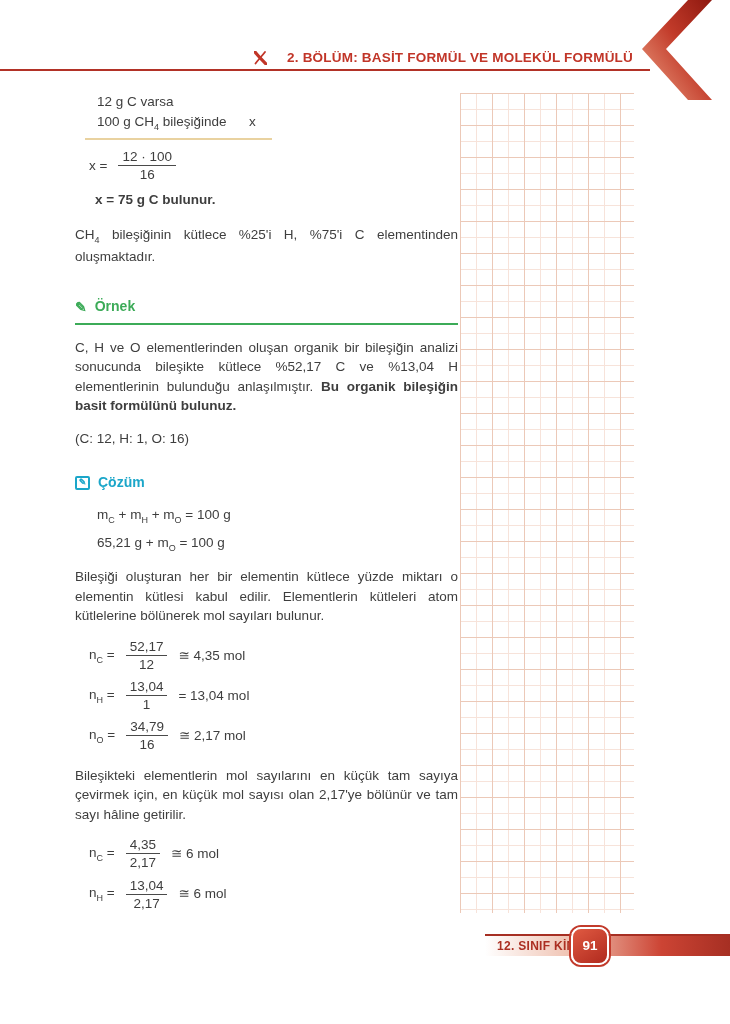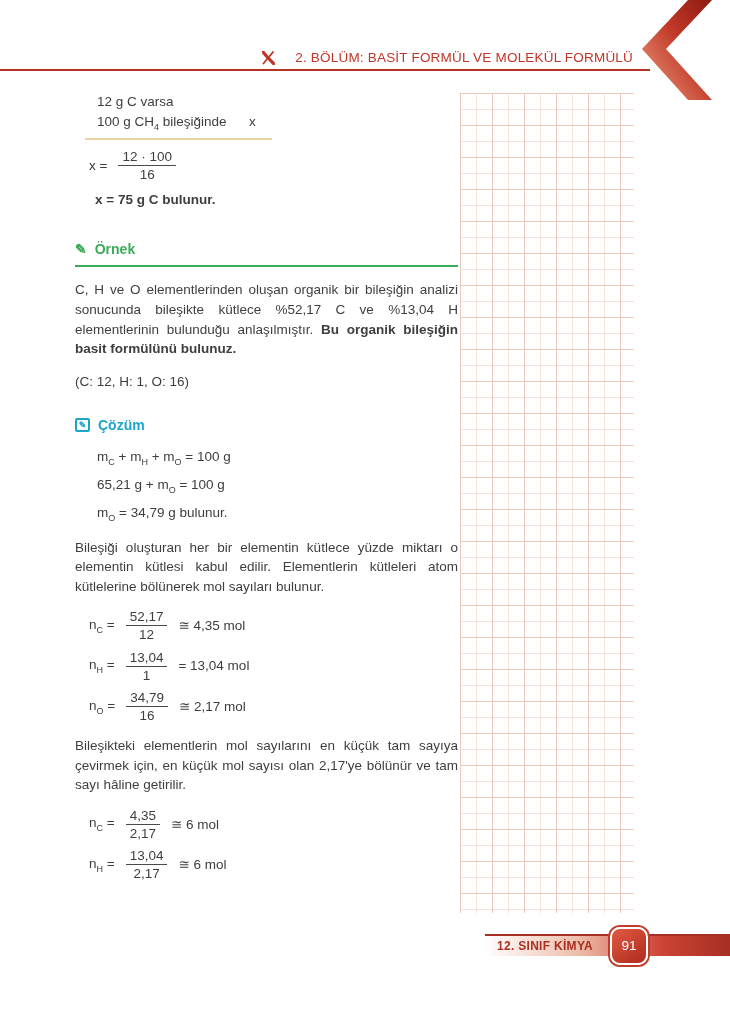--- a/index.html
+++ b/index.html
@@ -6,21 +6,21 @@
   html,body { margin:0; padding:0; }
   body {
     width:730px; height:1024px; position:relative; overflow:hidden;
     background:#ffffff; color:#3e3e3e;
     font-family:"Liberation Sans", sans-serif; font-size:13.5px; line-height:1.45;
   }
 
   
   .chapter-title {
     position:absolute; top:48px; right:97px;
-    font-size:13.5px; font-weight:normal; color:#c13528; letter-spacing:.2px;
+    font-size:13.5px; font-weight:bold; color:#c13528; letter-spacing:.2px;
     display:flex; align-items:center; gap:20px; white-space:nowrap;
   }
   .header-rule { position:absolute; top:69px; left:0; width:650px; height:2px; background:#b23227; }
   .chevron-wrap { position:absolute; top:0; right:0; width:90px; height:100px; }
 
   
   .graph-paper {
     position:absolute; left:460px; top:93px; width:174px; height:820px;
     background-image:
       linear-gradient(#ecc9b8 1px, transparent 1px),
@@ -58,25 +58,25 @@
   
   .footer-rule { position:absolute; left:485px; right:0; top:934px; height:2px; background:#a62f23; }
   .footer-bar {
     position:absolute; left:485px; right:0; top:936px; height:20px;
     background:linear-gradient(to right, rgba(230,120,100,0) 0%, #eebdab 38%, #cc4434 72%, #a62f23 100%);
   }
   .footer-book-title {
     position:absolute; left:497px; top:938px; font-size:12px; font-weight:bold; color:#ab2f22; letter-spacing:.3px;
   }
   .page-badge {
-    position:absolute; left:610px; top:927px; width:38px; height:38px;
+    position:absolute; left:571px; top:927px; width:38px; height:38px;
     background:linear-gradient(145deg,#e05a42,#b02a1e);
     border:2px solid #ffffff; border-radius:10px; box-shadow:0 0 0 2px #c23b2c;
     display:flex; align-items:center; justify-content:center;
-    color:#ffffff; font-weight:normal; font-size:13.5px;
+    color:#ffffff; font-weight:bold; font-size:13.5px;
   }
 </style>
 </head>
 <body>
 
 <div class="chapter-title">
   <svg width="13" height="14" viewBox="0 0 13 14" aria-hidden="true">
     <path d="M1,1 C4,5 8,9 12,13" stroke="#c13528" stroke-width="3.2" fill="none" stroke-linecap="round"></path>
     <path d="M11,1 C8,5 4,9 1.5,12.5" stroke="#c13528" stroke-width="1.8" fill="none" stroke-linecap="round"></path>
   </svg>
@@ -113,20 +113,23 @@
   <div class="frac-line">
     <span>x =</span>
     <span class="frac">
       <span class="num">12 · 100</span>
       <span class="den">16</span>
     </span>
   </div>
 
   <div class="math-line" style="margin-left:20px;font-weight:bold;">x = 75 g C bulunur.</div>
 
+  <div class="para" style="margin-top:16px;">
+    <span>CH</span><sub>4</sub><span> bileşiğinin kütlece %25'i H, %75'i C elementinden oluşmaktadır.</span>
+  </div>
 
   
   <div class="sec-header green">
     <span class="pencil-glyph">✎</span>
     <span>Örnek</span>
   </div>
 
   <div class="para">
     <span>C, H ve O elementlerinden oluşan organik bir bileşiğin analizi sonucunda bileşikte kütlece %52,17 C ve %13,04 H elementlerinin bulunduğu anlaşılmıştır. </span><span class="bold">Bu organik bileşiğin basit formülünü bulunuz.</span>
   </div>
@@ -140,23 +143,20 @@
       </span>
     <span>Çözüm</span>
   </div>
 
 
   <div class="math-line">
     <span>m</span><sub>C</sub><span> + m</span><sub>H</sub><span> + m</span><sub>O</sub><span> = 100 g</span>
   </div>
   <div class="math-line">
     <span>65,21 g + m</span><sub>O</sub><span> = 100 g</span>
-  </div>
-  <div class="math-line">
-    <span>m</span><sub>O</sub><span> = 34,79 g bulunur.</span>
   </div>
 
   <div class="para">Bileşiği oluşturan her bir elementin kütlece yüzde miktarı o elementin kütlesi kabul edilir. Elementlerin kütleleri atom kütlelerine bölünerek mol sayıları bulunur.</div>
 
   <div class="frac-line">
     <span><span>n</span><sub>C</sub><span> = </span></span>
     <span class="frac">
         <span class="num">52,17</span>
         <span class="den">12</span>
       </span>

